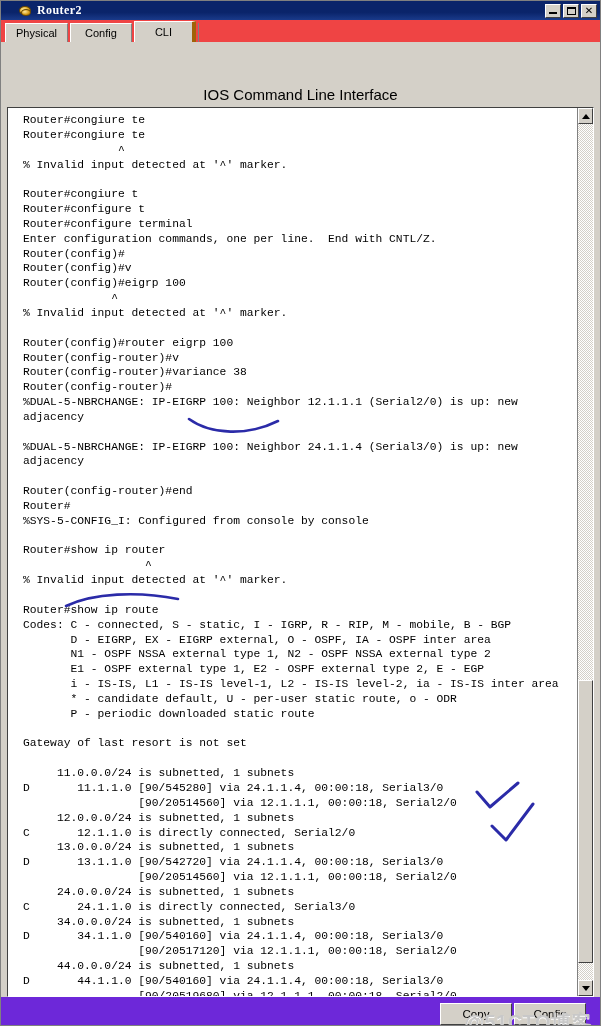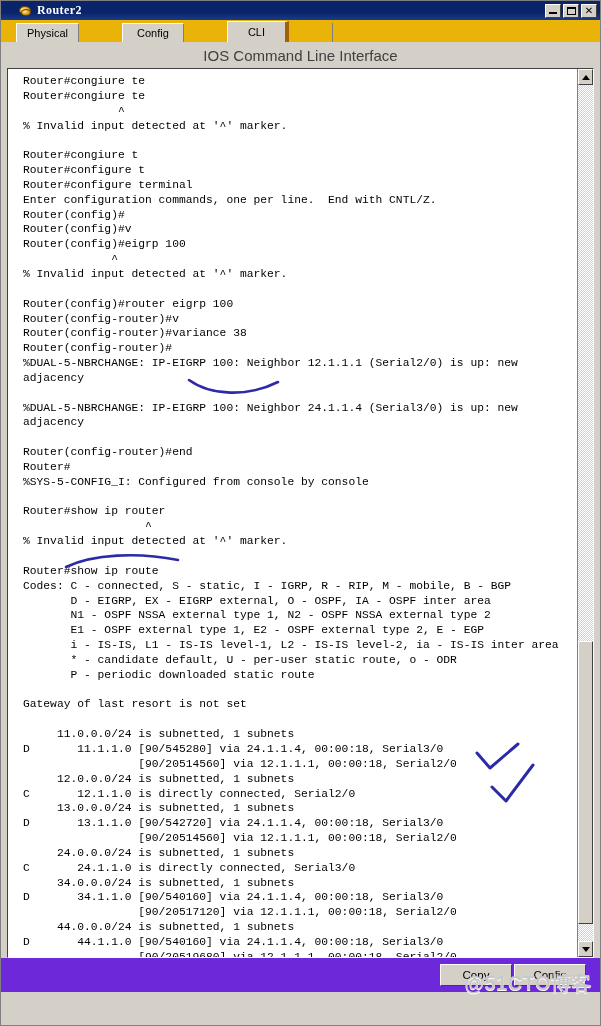--- a/index.html
+++ b/index.html
@@ -75,25 +75,24 @@
     position: absolute; left: 3px; bottom: 3px; width: 8px; height: 2px; background: #000;
   }
   .win-btn.max .box {
     position: absolute; left: 3px; top: 2px; width: 9px; height: 8px;
     border: 1px solid #000; border-top-width: 2px;
   }
 
   
   .tabstrip {
     height: 22px;
-    background: #eab308;
+    background: #ef4444;
     display: flex; align-items: flex-end;
-    padding-left: 15px;
-    position: relative;
-    gap: 41px;
+    padding-left: 4px;
+    position: relative;
   }
   .tab {
     height: 19px;
     min-width: 62px;
     padding: 0 10px;
     display: flex; align-items: center; justify-content: center;
     font-size: 11px;
     color: #000;
     background: #d4d0c8;
     border-left: 1px solid #ffffff;
@@ -115,22 +114,23 @@
     flex: 1; height: 19px;
     border-left: 1px solid #808080;
   }
 
   
   .panel-header {
     height: 26px;
     display: flex; align-items: center; justify-content: center;
     font-family: "Liberation Sans", sans-serif;
     font-size: 15px;
-    color: #404040;
-    background: #d4d0c8;
+    color: #000000;
+    background: #d4d0c8;
+    margin-top: 39px;
   }
 
   
   .term-wrap {
     margin: 0 6px;
     height: 890px;
     background: #ffffff;
     border-top: 1px solid #404040;
     border-left: 1px solid #404040;
     border-right: 1px solid #ffffff;

